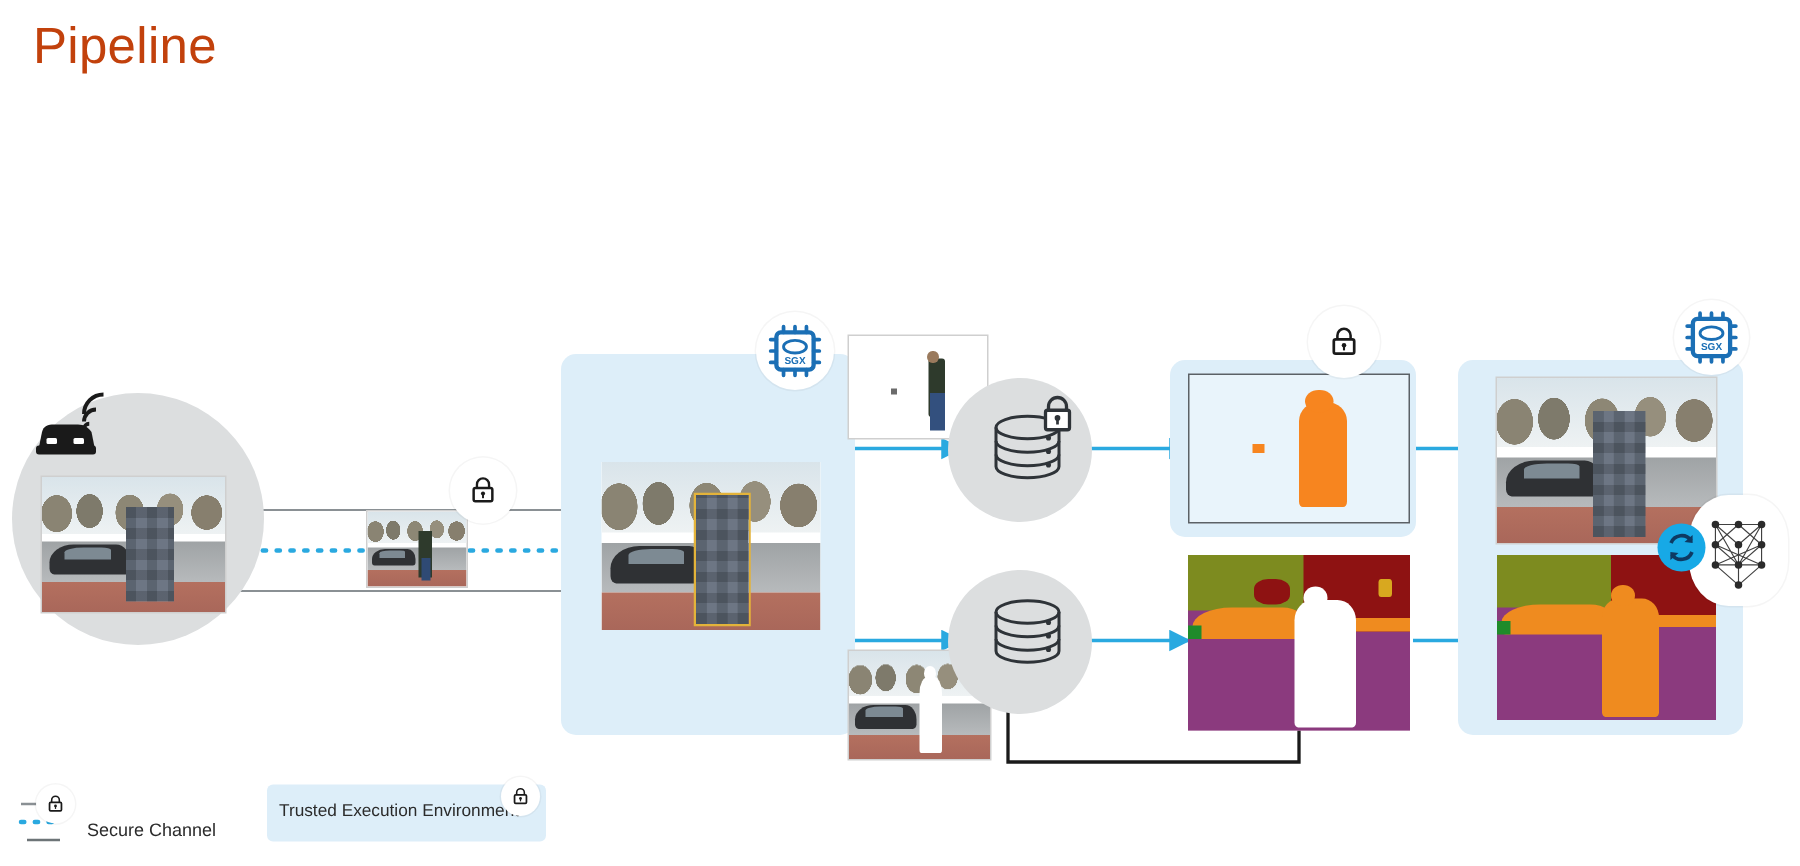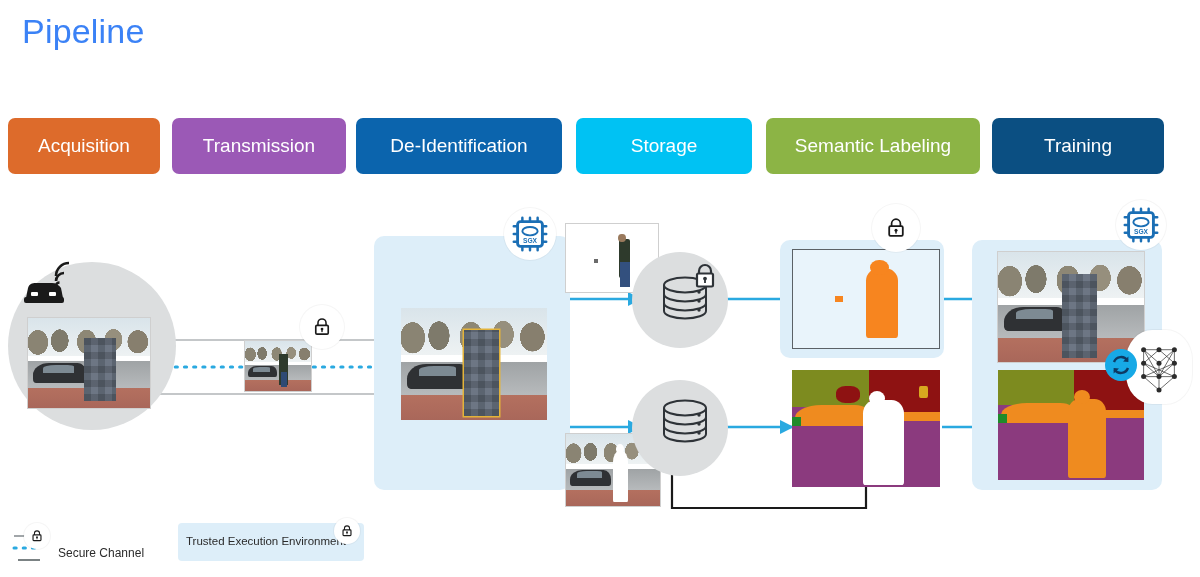--- a/index.html
+++ b/index.html
@@ -8,21 +8,21 @@
     width:1200px;height:577px;
     background:#ffffff;
     font-family:"Liberation Sans","DejaVu Sans",sans-serif;
     overflow:hidden;position:relative;
   }
   .slide{position:absolute;inset:0;}
 
   
   .title{
     position:absolute;left:22px;top:12px;
-    font-size:34px;font-weight:400;color:#3b82f6;
+    font-size:34px;font-weight:400;color:#c2410c;
     letter-spacing:.2px;
   }
 
   
   .stages{position:absolute;left:0;top:118px;width:1200px;height:56px;}
   .chip{
     position:absolute;top:0;height:56px;border-radius:7px;
     display:flex;align-items:center;justify-content:center;
     color:#ffffff;font-size:19px;font-weight:400;
     box-sizing:border-box;padding:0 6px;white-space:nowrap;
@@ -74,40 +74,20 @@
       repeating-linear-gradient(0deg,rgba(0,0,0,.16) 0 7px,rgba(255,255,255,.1) 7px 14px);
       background-blend-mode:multiply;}
 </style>
 </head>
 <body>
 
 <div class="slide">
 
   <div class="title">Pipeline</div>
 
-  <div class="stages">
-    <div class="chip" style="left: 8px; width: 152px; background: rgb(221, 107, 43);">
-      <span>Acquisition</span>
-    </div>
-    <div class="chip" style="left: 172px; width: 174px; background: rgb(155, 89, 182);">
-      <span>Transmission</span>
-    </div>
-    <div class="chip" style="left: 356px; width: 206px; background: rgb(11, 100, 173);">
-      <span>De-Identification</span>
-    </div>
-    <div class="chip" style="left: 576px; width: 176px; background: rgb(0, 194, 243);">
-      <span>Storage</span>
-    </div>
-    <div class="chip" style="left: 766px; width: 214px; background: rgb(140, 180, 69);">
-      <span>Semantic Labeling</span>
-    </div>
-    <div class="chip" style="left: 992px; width: 172px; background: rgb(11, 79, 130);">
-      <span>Training</span>
-    </div>
-  </div>
 
   <svg class="lines" viewBox="0 0 1200 577">
     <defs>
       <marker id="ah" markerWidth="7" markerHeight="7" refX="5.2" refY="3" orient="auto">
         <path d="M0,0 L6,3 L0,6 z" fill="#2aa9e0"></path>
       </marker>
       <marker id="ahk" markerWidth="8" markerHeight="8" refX="4" refY="4" orient="auto">
         <path d="M0,0.6 L7,4 L0,7.4 z" fill="#1a1a1a"></path>
       </marker>
     </defs>

